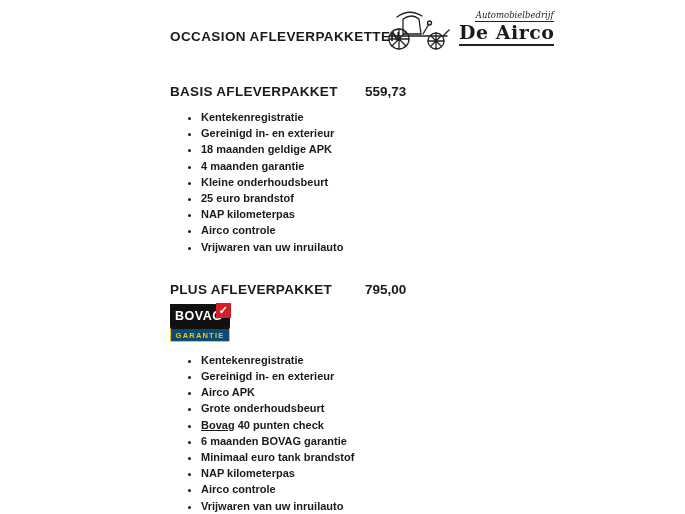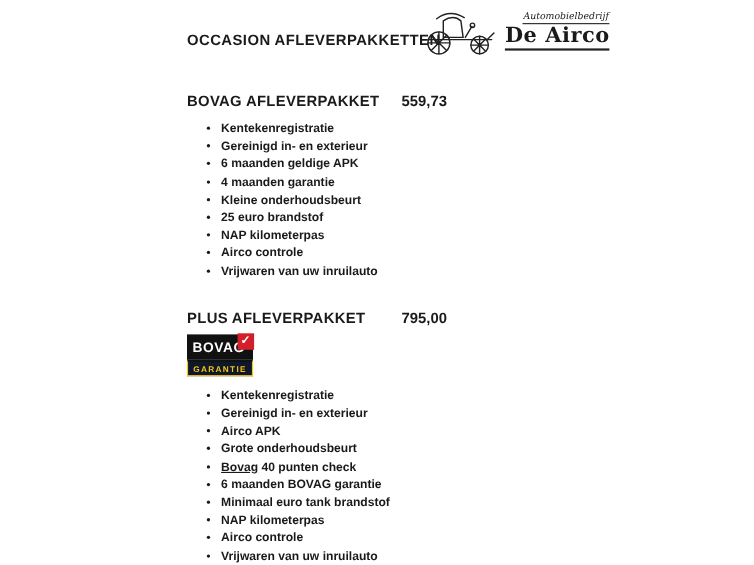--- a/index.html
+++ b/index.html
@@ -111,21 +111,21 @@
     width: 15px;
     height: 15px;
     background: #d1202a;
     color: #ffffff;
     font-size: 11px;
     line-height: 15px;
     text-align: center;
     font-weight: 700;
   }
   .bovag-bottom {
-    background: #0f172a;
+    background: #0c4a6e;
     color: #f3c515;
     border: 1px solid #f3c515;
     border-top: 2px solid #111111;
     font-size: 7.5px;
     font-weight: 700;
     letter-spacing: 1.2px;
     text-align: center;
     padding: 2px 0 1px 0;
   }
 </style>
@@ -152,27 +152,27 @@
     <div class="logo-text">
       <div class="logo-company">Automobielbedrijf</div>
       <div class="logo-brand">De Airco</div>
     </div>
   </div>
 
   <div class="content">
 
     <div class="section-basis">
       <div class="sec-head">
-        <h2 class="sec-title">BOVAG AFLEVERPAKKET</h2>
+        <h2 class="sec-title">BASIS AFLEVERPAKKET</h2>
         <span class="sec-price">559,73</span>
       </div>
       <ul class="pkg-list">
         <li><span>Kentekenregistratie</span></li>
         <li><span>Gereinigd in- en exterieur</span></li>
-        <li><span>6 maanden geldige APK</span></li>
+        <li><span>18 maanden geldige APK</span></li>
         <li><span>4 maanden garantie</span></li>
         <li><span>Kleine onderhoudsbeurt</span></li>
         <li><span>25 euro brandstof</span></li>
         <li><span>NAP kilometerpas</span></li>
         <li><span>Airco controle</span></li>
         <li><span>Vrijwaren van uw inruilauto</span></li>
       </ul>
     </div>
 
     <div class="section-plus">

